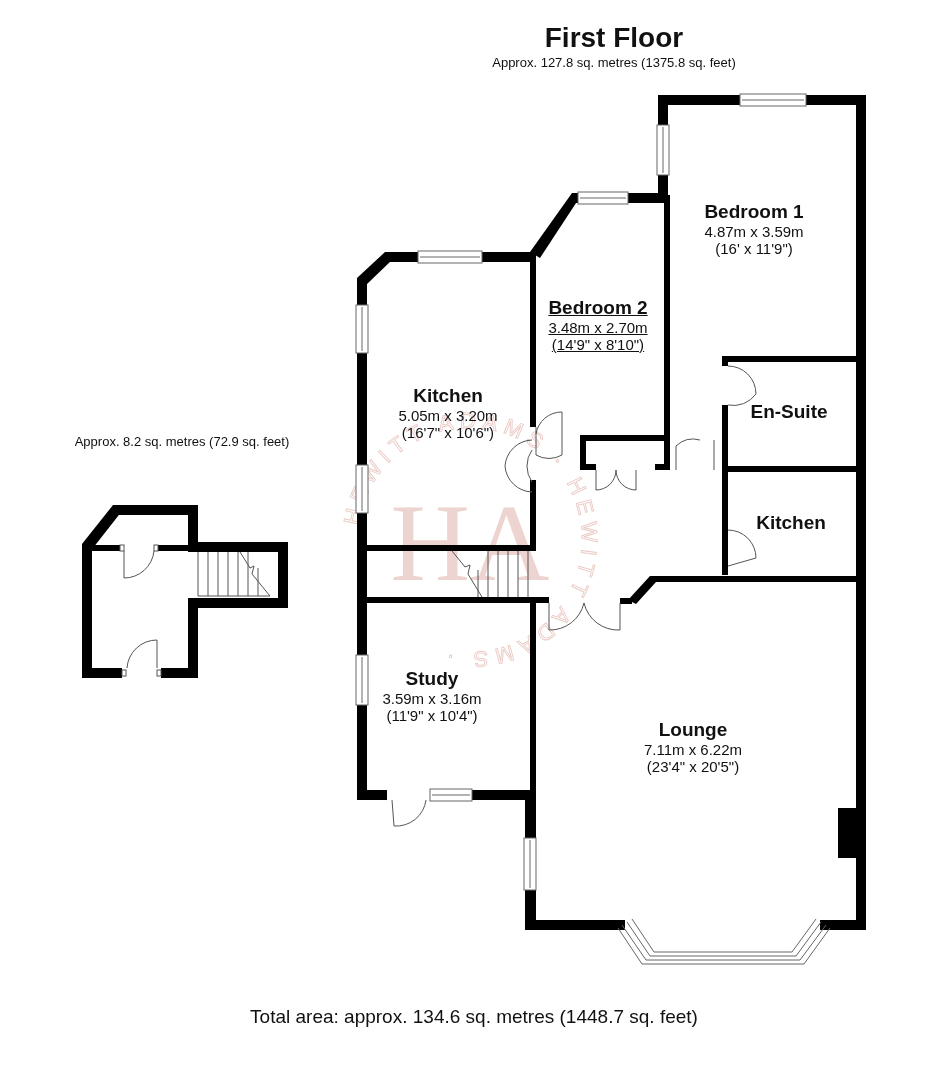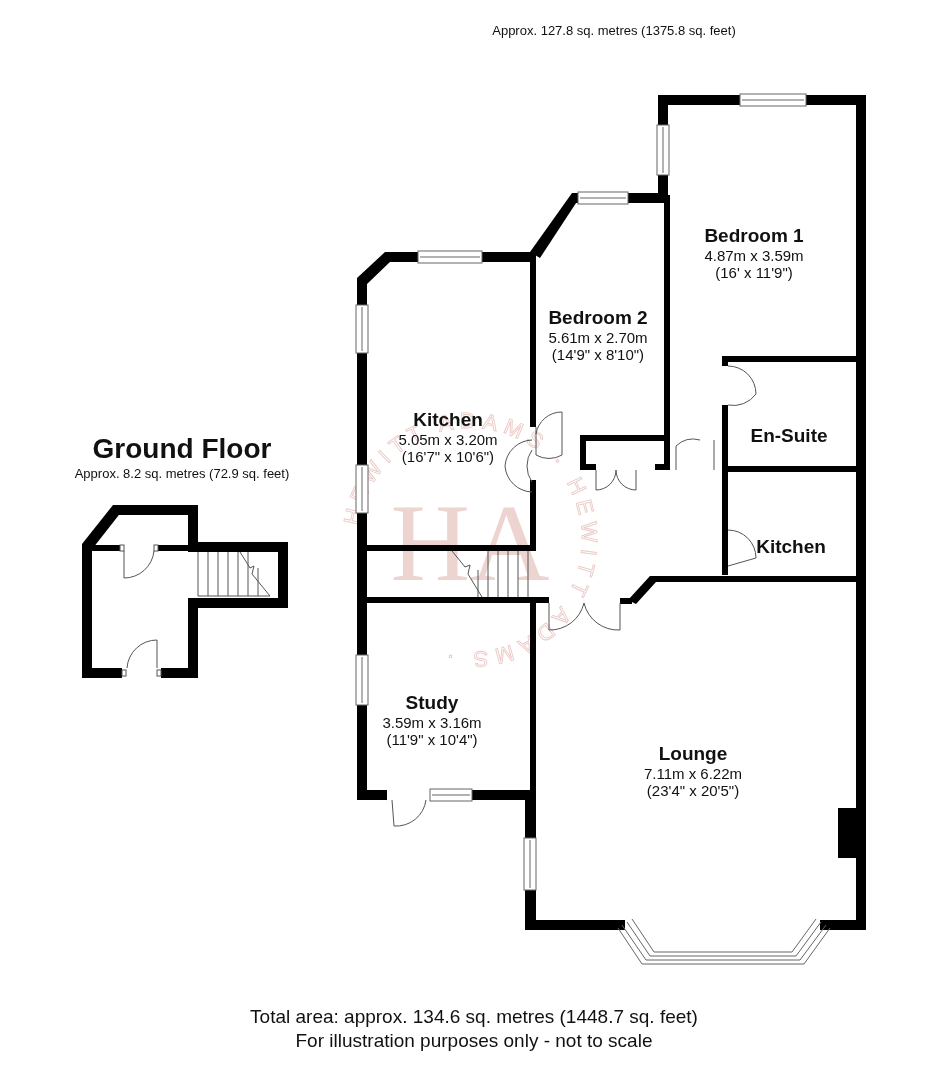--- a/index.html
+++ b/index.html
@@ -3,33 +3,33 @@
 <meta charset="utf-8">
 <style>
   html, body { margin:0; padding:0; background:#ffffff; }
   body { width:948px; height:1080px; position:relative; overflow:hidden; font-family:"Liberation Sans", sans-serif; color:#111; }
   .heading { position:absolute; text-align:center; }
   .heading .title { font-weight:bold; font-size:28px; line-height:32px; color:#111; }
   .heading .sub { font-size:13px; line-height:18px; color:#111; }
   #ff-heading { left:414px; top:22px; width:400px; }
   #gf-heading { left:22px; top:433px; width:320px; }
   svg.plan { position:absolute; left:0; top:0; }
-  .room-label { position:absolute; text-align:center; transform:translateX(-50%); white-space:nowrap;margin-top:24px; }
+  .room-label { position:absolute; text-align:center; transform:translateX(-50%); white-space:nowrap; }
   .room-label .name { font-weight:bold; font-size:19px; line-height:22px; color:#111; }
   .room-label .dim { font-size:15px; line-height:17px; color:#111;text-align:center; }
   #footer { position:absolute; left:0; width:948px; top:1005px; text-align:center; font-size:19px; line-height:24px; color:#111; }
 </style>
 </head>
 <body>
 
 <div class="heading" id="ff-heading">
+  <div class="title">First Floor</div>
   <div class="sub">Approx. 127.8 sq. metres (1375.8 sq. feet)</div>
 </div>
 <div class="heading" id="gf-heading">
-  <div class="title">Ground Floor</div>
   <div class="sub">Approx. 8.2 sq. metres (72.9 sq. feet)</div>
 </div>
 
 <svg class="plan" width="948" height="1080" viewBox="0 0 948 1080">
   <defs>
     <path id="ringpath" d="M 470,540 m -112,0 a 112,112 0 1,1 224,0 a 112,112 0 1,1 -224,0"></path>
   </defs>
 
   <g opacity="0.9">
     <text x="470" y="580" text-anchor="middle" font-family="'Liberation Serif', serif" font-size="110" fill="#ecd0cb">HA</text>
@@ -194,23 +194,23 @@
       <polyline points="452,551 465,567 470,565 468,574 482,597"></polyline>
     </g>
   </g>
 </svg>
 
 <div class="room-label" style="left:754px;top:201px;">
   <div class="name">Bedroom 1</div>
   <div class="dim">4.87m x 3.59m</div>
   <div class="dim">(16' x 11'9")</div>
 </div>
-<div class="room-label" style="left:598px;top:283px;">
+<div class="room-label" style="left:598px;top:297px;text-decoration:underline;">
   <div class="name">Bedroom 2</div>
-  <div class="dim">5.61m x 2.70m</div>
+  <div class="dim">3.48m x 2.70m</div>
   <div class="dim">(14'9" x 8'10")</div>
 </div>
 <div class="room-label" style="left:448px;top:385px;">
   <div class="name">Kitchen</div>
   <div class="dim">5.05m x 3.20m</div>
   <div class="dim">(16'7" x 10'6")</div>
 </div>
 <div class="room-label" style="left:789px;top:401px;">
   <div class="name">En-Suite</div>
 </div>
@@ -223,14 +223,13 @@
   <div class="dim">(11'9" x 10'4")</div>
 </div>
 <div class="room-label" style="left:693px;top:719px;">
   <div class="name">Lounge</div>
   <div class="dim">7.11m x 6.22m</div>
   <div class="dim">(23'4" x 20'5")</div>
 </div>
 
 <div id="footer">
   <div>Total area: approx. 134.6 sq. metres (1448.7 sq. feet)</div>
-  <div>For illustration purposes only - not to scale</div>
 </div>
 
 </body></html>

